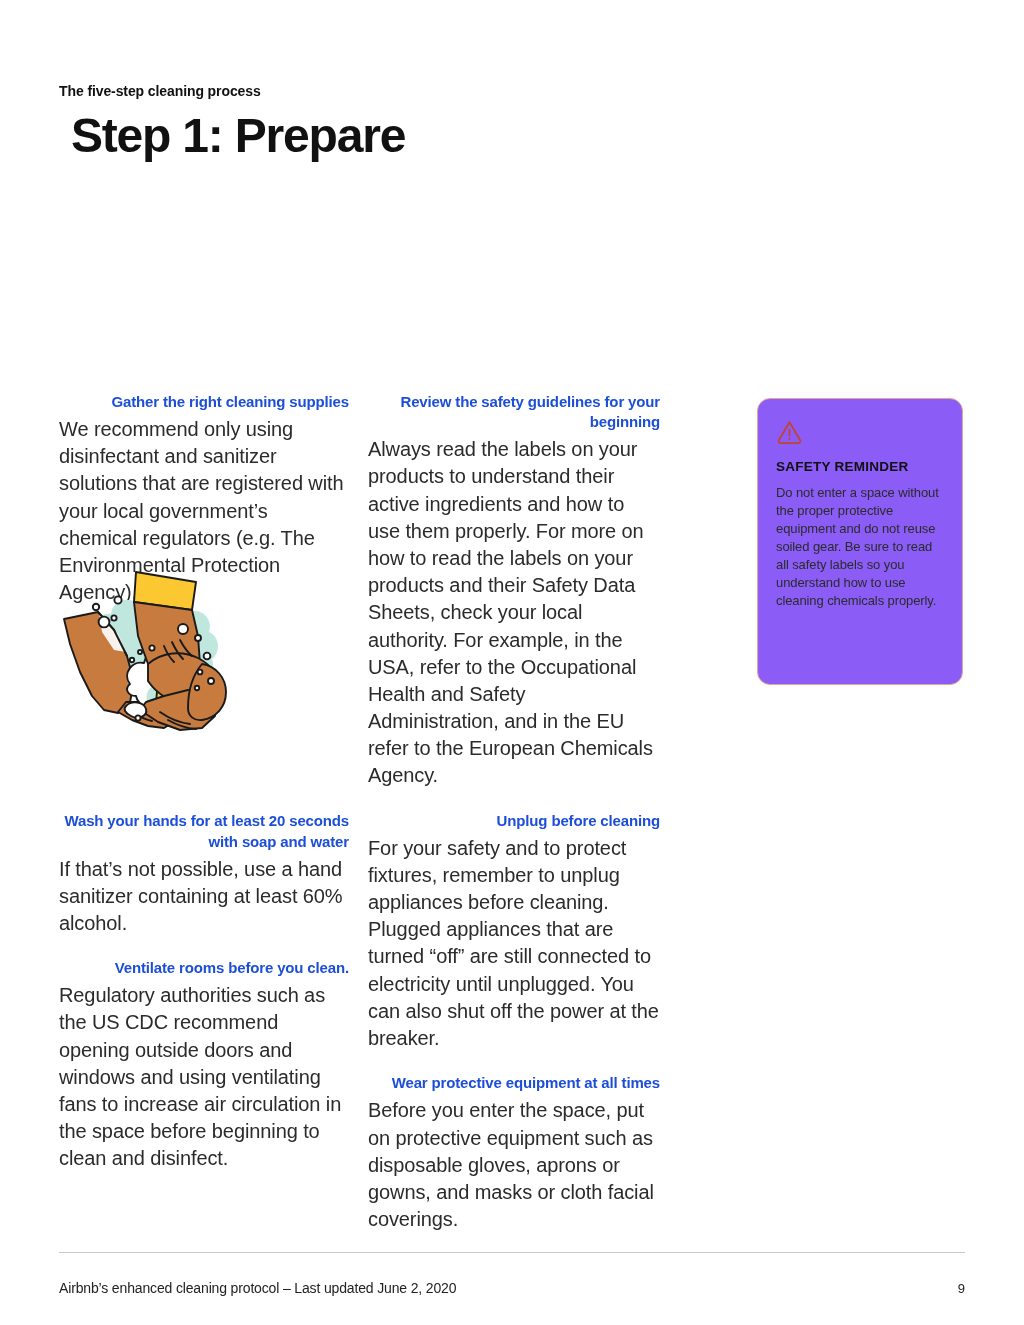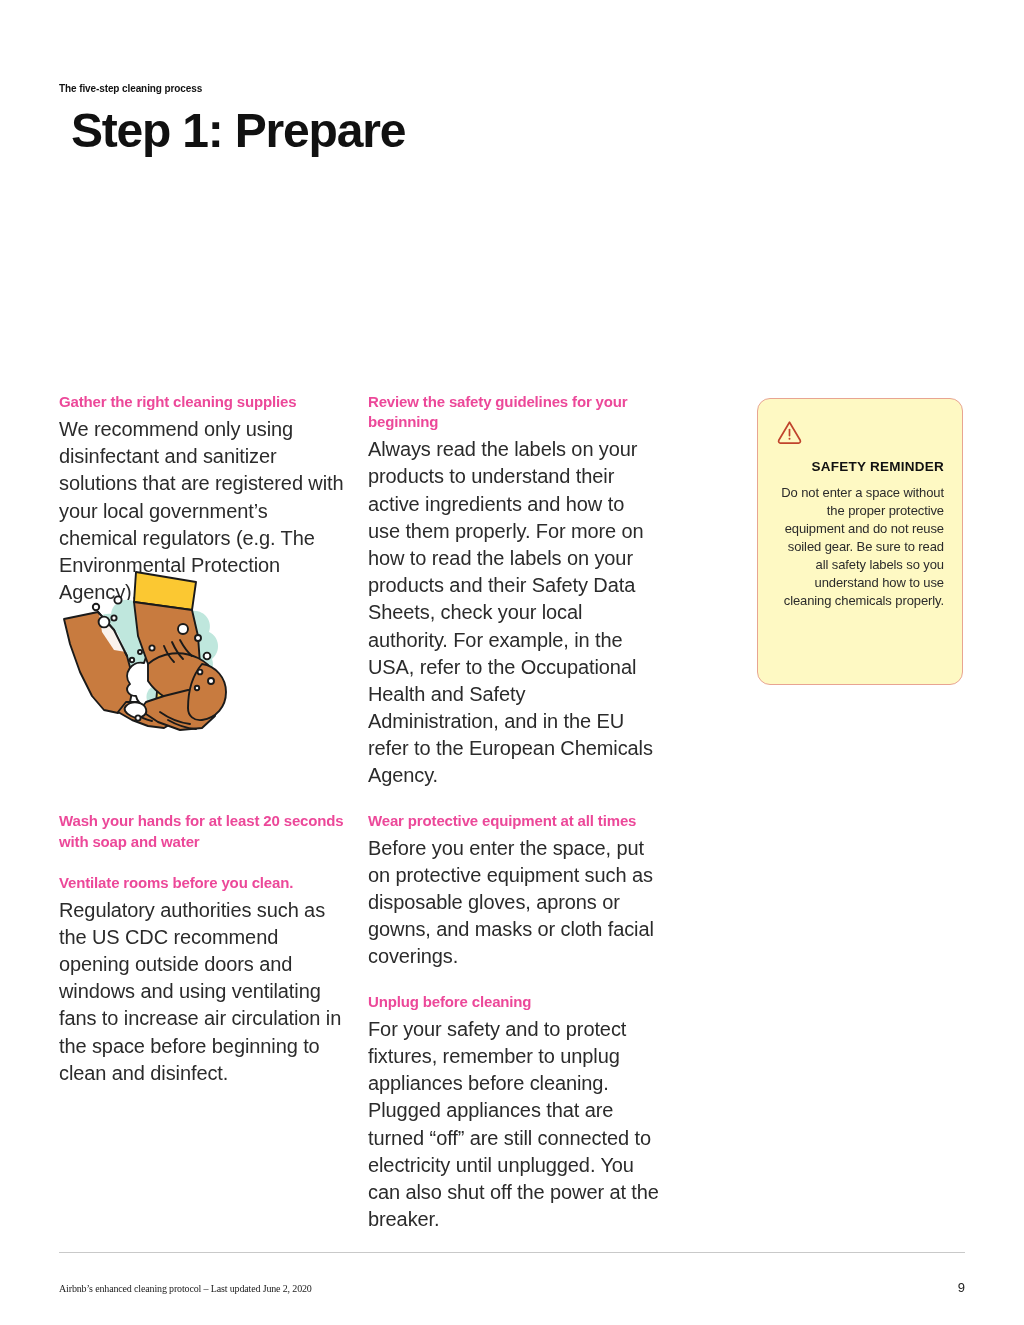--- a/index.html
+++ b/index.html
@@ -25,21 +25,21 @@
   }
 
   
   .header {
     position: absolute;
     left: 59px;
     top: 82px;
     width: 800px;
   }
   .eyebrow {
-    font-size: 10px;
+    font-size: 14px;
     font-weight: 700;
     letter-spacing: -0.1px;
     color: #111111;
     line-height: 1.3;
     margin: 0;
   }
   .page-title {
     font-size: 48px;
     font-weight: 700;
     letter-spacing: -1.2px;
@@ -56,23 +56,24 @@
   .col-1 { left: 59px; width: 290px; }
   .col-2 { left: 368px; width: 292px; }
 
   .block { margin-bottom: 0; }
   .block + .block { margin-top: 21px; }
 
   .block-head {
     font-size: 15px;
     font-weight: 700;
     letter-spacing: -0.15px;
-    color: #ec4899;
+    color: #1d4ed8;
     line-height: 1.34;
     margin: 0 0 4px 0;
+    text-align: right;
   }
   .block-body {
     font-size: 20px;
     font-weight: 400;
     letter-spacing: -0.1px;
     color: #2b2b2b;
     line-height: 1.36;
     margin: 0;
   }
 
@@ -92,25 +93,24 @@
   .illustration svg { display: block; width: 100%; height: 100%; }
 
   
   .callout {
     position: absolute;
     left: 757px;
     top: 398px;
     width: 206px;
     height: 287px;
     box-sizing: border-box;
-    background: #fef9c3;
+    background: #8b5cf6;
     border: 1px solid #e8a492;
     border-radius: 13px;
     padding: 18px 18px 16px 18px;
-    text-align: right;
   }
   .callout-icon {
     width: 27px;
     height: 25px;
     margin: 2px 0 14px 0;
   }
   .callout-icon svg { display: block; width: 100%; height: 100%; }
   .callout-title {
     font-size: 13.5px;
     font-weight: 700;
@@ -140,25 +140,24 @@
   .footer {
     position: absolute;
     left: 59px;
     top: 1280px;
     width: 906px;
     display: flex;
     justify-content: space-between;
     align-items: baseline;
   }
   .footer-text {
-    font-size: 10px;
+    font-size: 14px;
     letter-spacing: -0.15px;
     color: #222222;
     line-height: 1.2;
-    font-family: Liberation Serif, serif;
   }
   .footer-page {
     font-size: 13px;
     letter-spacing: -0.1px;
     color: #222222;
     line-height: 1.2;
   }
 </style>
 </head>
 <body>
@@ -174,44 +173,45 @@
 
     <div class="block">
       <p class="block-head">Gather the right cleaning supplies</p>
       <p class="block-body">We recommend only using disinfectant and sanitizer solutions that are registered with your local government’s chemical regulators (e.g. The Environmental Protection Agency).</p>
     </div>
 
     <div class="illus-slot"></div>
 
     <div class="block">
       <p class="block-head">Wash your hands for at least 20 seconds with soap and water</p>
+      <p class="block-body">If that’s not possible, use a hand sanitizer containing at least 60% alcohol.</p>
     </div>
 
     <div class="block">
       <p class="block-head">Ventilate rooms before you clean.</p>
       <p class="block-body">Regulatory authorities such as the US CDC recommend opening outside doors and windows and using ventilating fans to increase air circulation in the space before beginning to clean and disinfect.</p>
     </div>
 
   </div>
 
   <div class="col col-2">
 
     <div class="block">
       <p class="block-head">Review the safety guidelines for your beginning</p>
       <p class="block-body">Always read the labels on your products to understand their active ingredients and how to use them properly. For more on how to read the labels on your products and their Safety Data Sheets, check your local authority. For example, in the USA, refer to the Occupational Health and Safety Administration, and in the EU refer to the European Chemicals Agency.</p>
     </div>
 
     <div class="block">
+      <p class="block-head">Unplug before cleaning</p>
+      <p class="block-body">For your safety and to protect fixtures, remember to unplug appliances before cleaning. Plugged appliances that are turned “off” are still connected to electricity until unplugged. You can also shut off the power at the breaker.</p>
+    </div>
+
+    <div class="block">
       <p class="block-head">Wear protective equipment at all times</p>
       <p class="block-body">Before you enter the space, put on protective equipment such as disposable gloves, aprons or gowns, and masks or cloth facial coverings.</p>
-    </div>
-
-    <div class="block">
-      <p class="block-head">Unplug before cleaning</p>
-      <p class="block-body">For your safety and to protect fixtures, remember to unplug appliances before cleaning. Plugged appliances that are turned “off” are still connected to electricity until unplugged. You can also shut off the power at the breaker.</p>
     </div>
 
   </div>
 
   <div class="illustration">
     <svg viewBox="0 0 205 195" xmlns="http://www.w3.org/2000/svg">
       <g stroke="#1a1a1a" stroke-width="1.9" stroke-linejoin="round" stroke-linecap="round">
 
         <path fill="#bfe7dd" stroke="none" d="
           M42 78 c-6 -12 4 -26 17 -24 c1 -12 14 -18 24 -12

